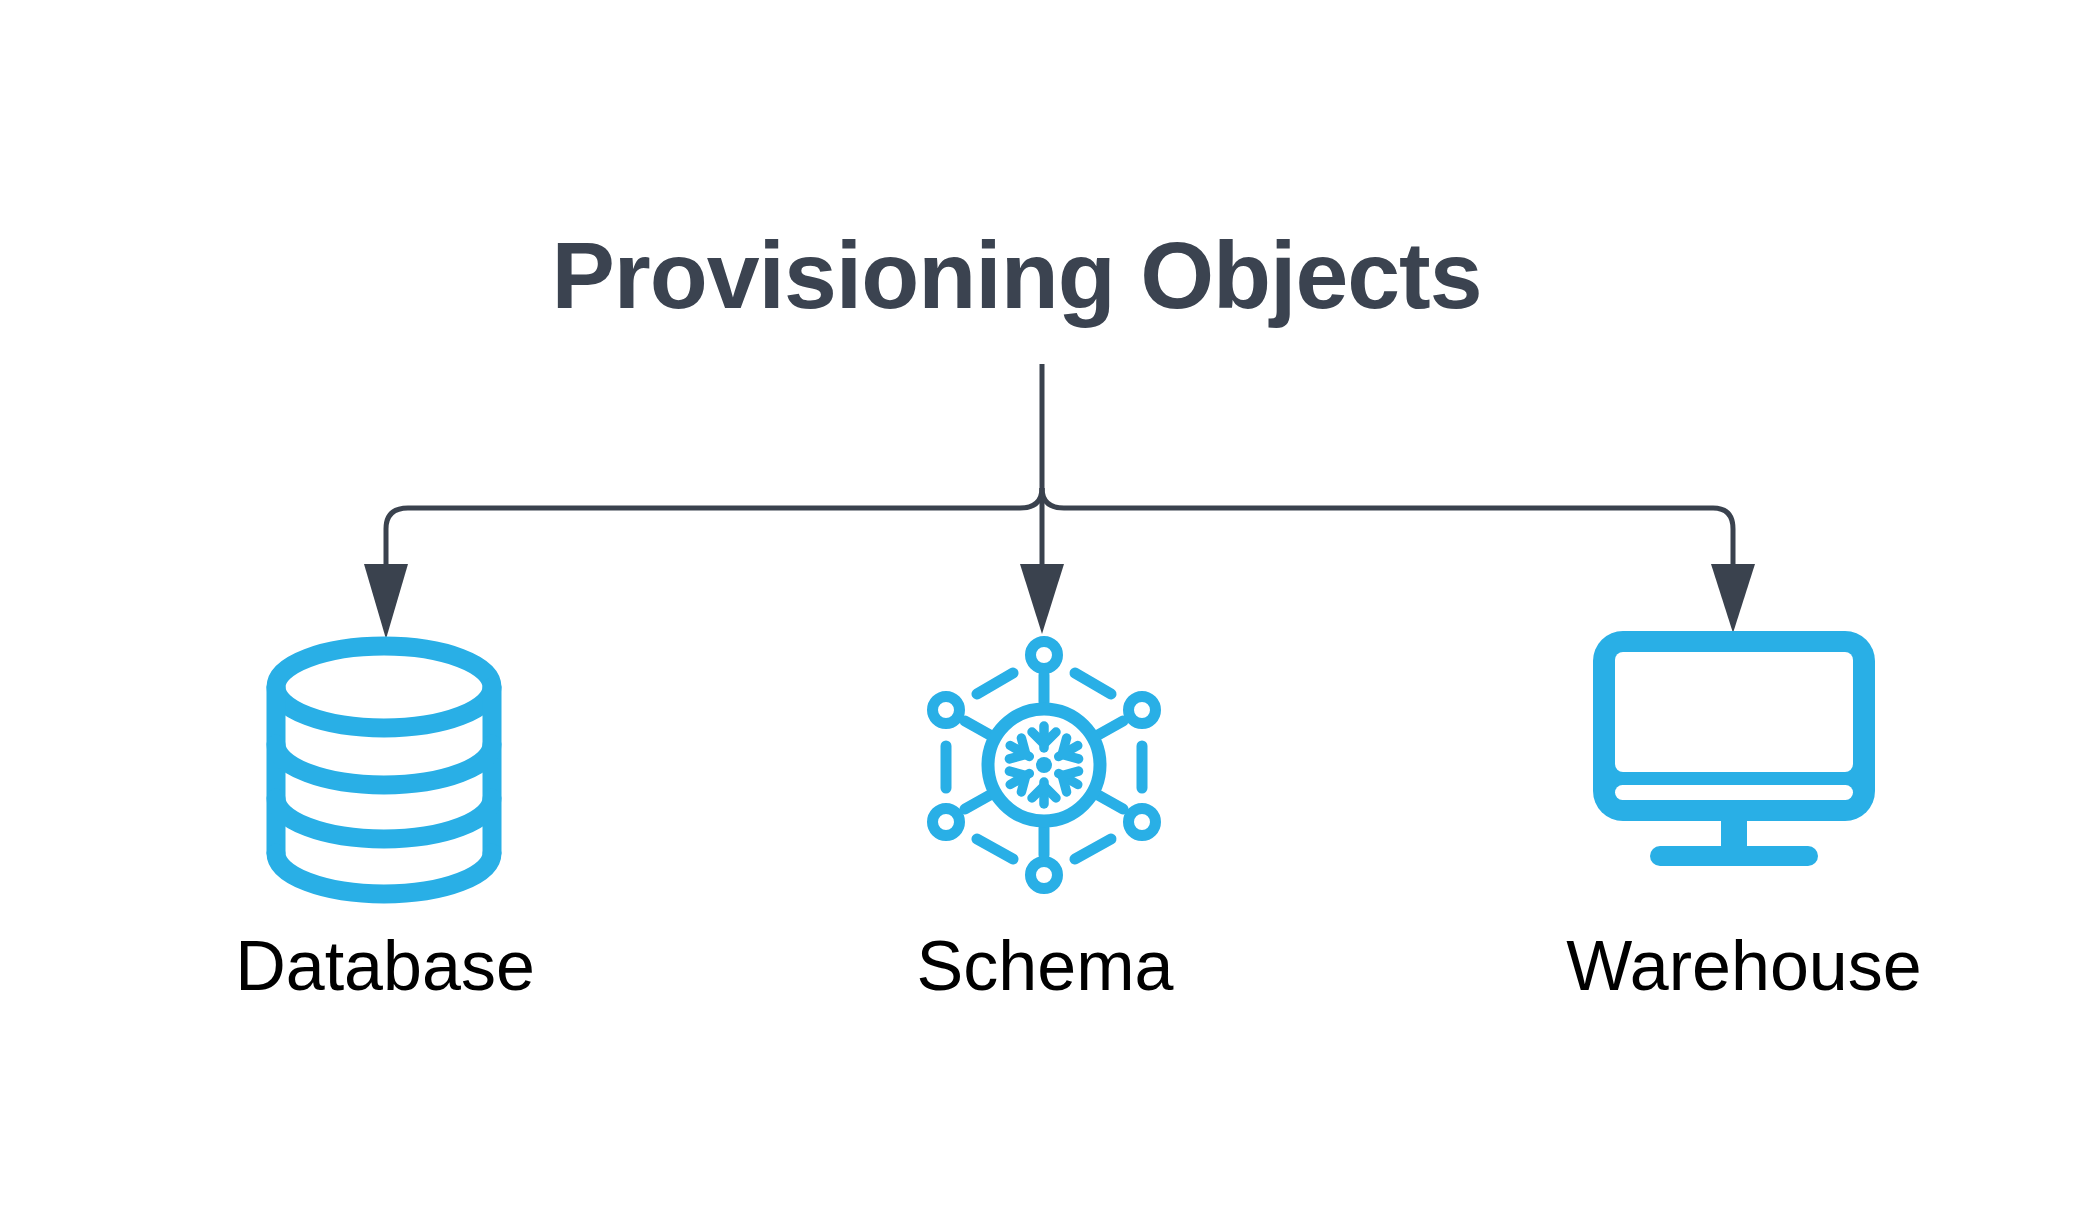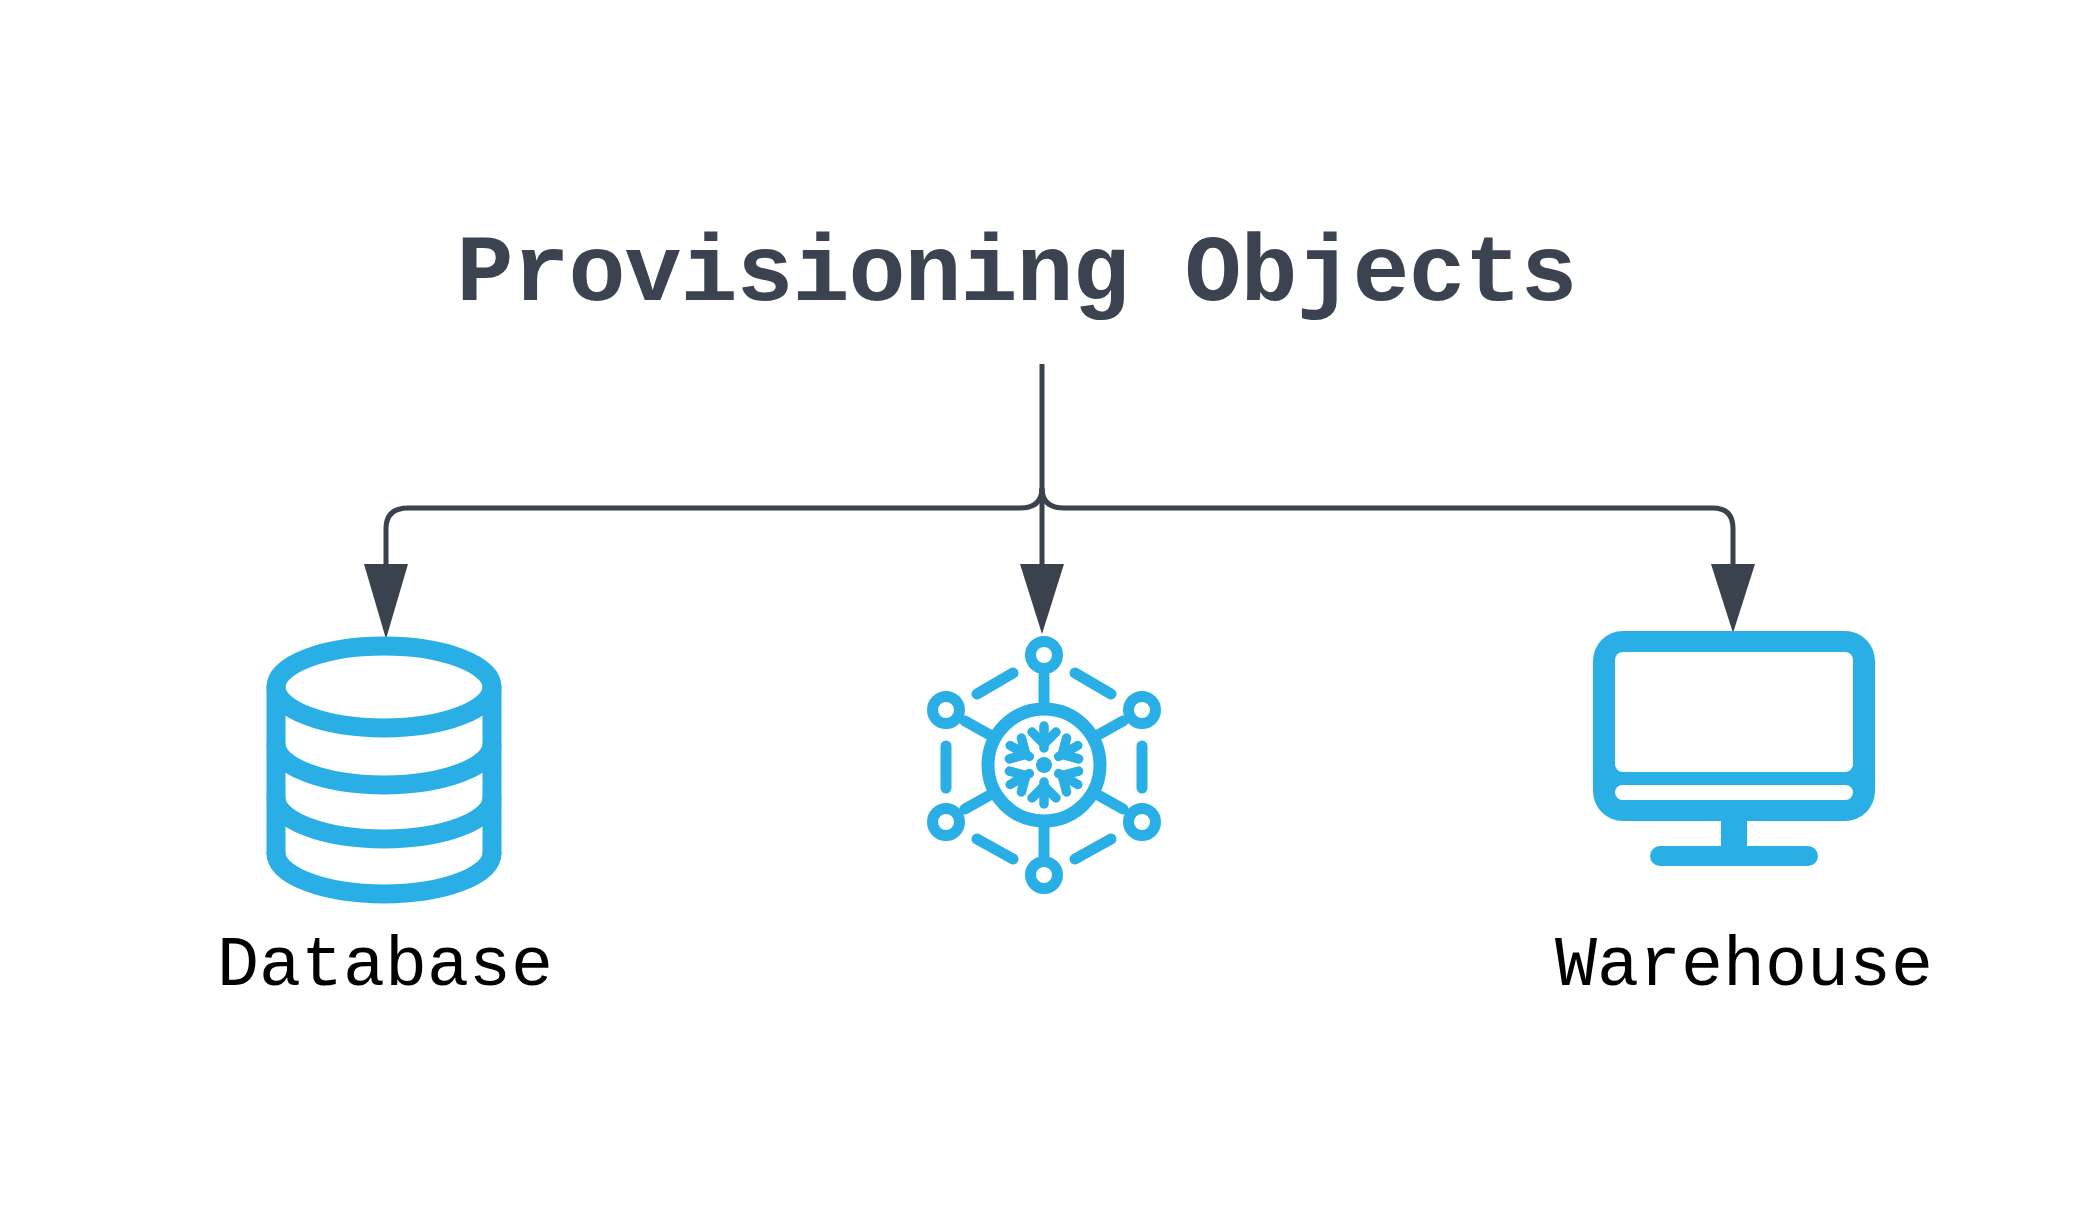--- a/index.html
+++ b/index.html
@@ -12,21 +12,20 @@
   * { margin: 0; padding: 0; box-sizing: border-box; }
   html, body { background: var(--background); }
   body { font-family: "Liberation Sans", "DejaVu Sans", sans-serif; }
 
   .canvas {
     position: relative;
     width: 2033px;
     height: 1225px;
     background: var(--background);
     overflow: hidden;
-    font-family: Liberation Mono, monospace;
   }
 
   .diagram-title {
     position: absolute;
     top: 228px;
     left: 0;
     width: 100%;
     text-align: center;
     font-size: 95px;
     font-weight: bold;
@@ -163,15 +162,16 @@
 
   <svg class="node-icon icon-warehouse" width="282" height="235" viewBox="0 0 282 235">
     <rect class="fill-blue" x="0" y="0" width="282" height="190" rx="30"></rect>
     <rect class="fill-white" x="22" y="21" width="238" height="120" rx="8"></rect>
     <rect class="fill-white" x="22" y="154" width="238" height="15" rx="7.5"></rect>
     <rect class="fill-blue" x="128" y="188" width="26" height="32"></rect>
     <rect class="fill-blue" x="57" y="215" width="168" height="20" rx="10"></rect>
   </svg>
 
   <div class="node-label label-database">Database</div>
+  <div class="node-label label-schema">Schema</div>
   <div class="node-label label-warehouse">Warehouse</div>
 
 </div>
 
 </body></html>

